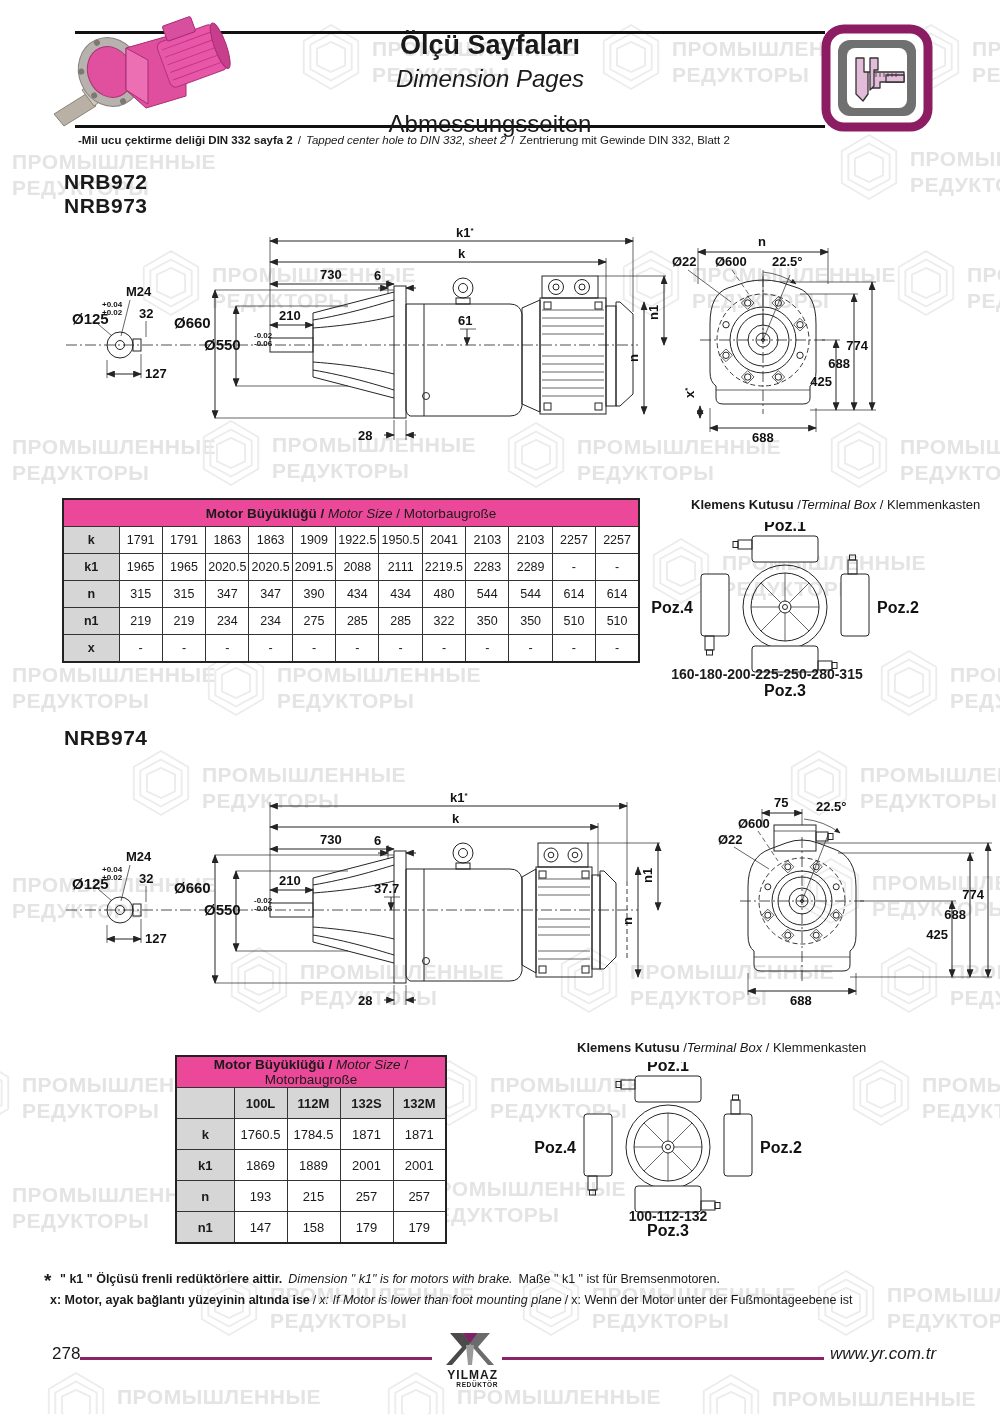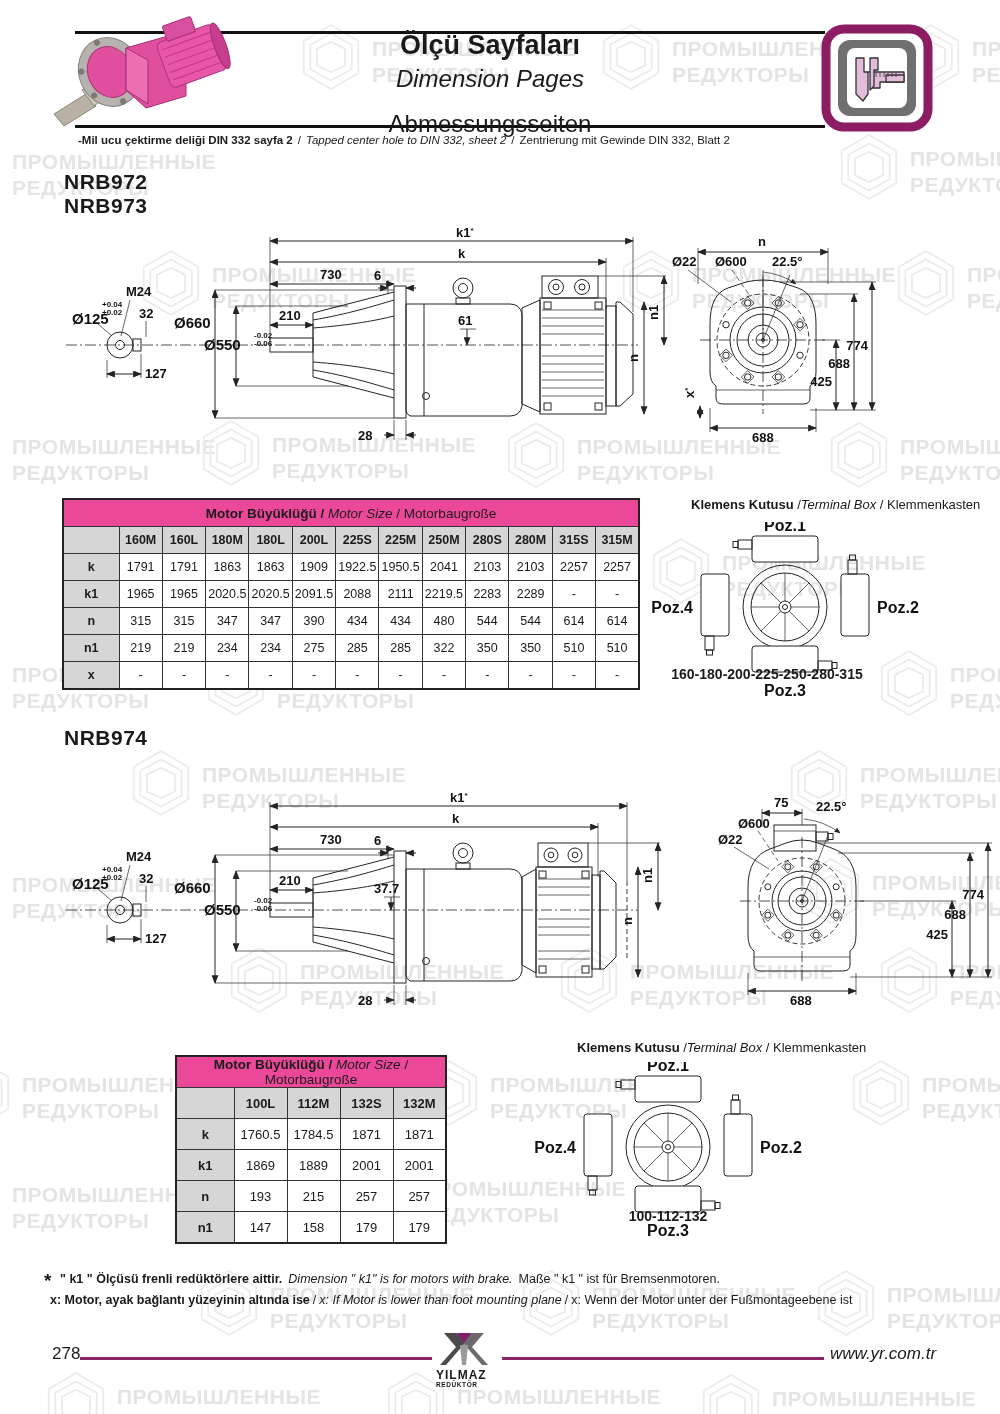--- a/index.html
+++ b/index.html
@@ -45,21 +45,21 @@
   .tb-sizes{position:absolute;font-weight:bold;font-size:14px;text-align:center;}
   .footnotes{position:absolute;left:44px;top:1272px;width:920px;font-size:12.5px;}
   .footnotes .star{position:absolute;left:0;top:-2px;font-size:19px;font-weight:bold;}
   .fn-line{margin-left:16px;margin-bottom:7px;white-space:nowrap;}
   .fn-line .b{font-weight:bold;}
   .fn-line .i{font-style:italic;}
   .fn-line .sp{padding:0 3px;}
   .footer-page{position:absolute;left:52px;top:1344px;font-size:17px;}
   .footer-url{position:absolute;left:830px;top:1344px;font-size:17px;font-style:italic;}
   .frule{position:absolute;top:1357px;height:2.5px;background:#8b2467;}
-  .logo{position:absolute;left:436px;top:1332px;width:62px;text-align:left;}
+  .logo{position:absolute;left:436px;top:1332px;width:62px;text-align:right;}
   .logo .l1{font-size:12px;font-weight:bold;letter-spacing:1px;line-height:11px;}
   .logo .l2{font-size:6.5px;font-weight:bold;letter-spacing:.6px;}
 </style>
 </head>
 <body>
 
 <svg width="0" height="0" style="position:absolute">
   <defs>
     <marker id="ar" viewBox="0 0 10 8" refX="9" refY="4" markerWidth="9" markerHeight="7" orient="auto-start-reverse">
       <path d="M0,0 L10,4 L0,8 Z" fill="#242424" stroke="none"></path>
@@ -688,35 +688,20 @@
     <line class="dim" x1="40" y1="174" x2="40" y2="186" marker-start="url(#ar)" marker-end="url(#ar)"></line>
   </svg>
 
   <table class="dim-table t1" style="left:62px;top:498px;width:578px;">
     <colgroup>
         <col style="width:56px;">
       </colgroup>
     <tbody>
         <tr class="tt">
           <td colspan="13"><span class="b">Motor Büyüklüğü / </span><span class="i">Motor Size</span><span class="n"> / Motorbaugroße</span></td>
-        </tr>
-        <tr>
-          <td class="hl"></td>
-          <td class="hl">160M</td>
-          <td class="hl">160L</td>
-          <td class="hl">180M</td>
-          <td class="hl">180L</td>
-          <td class="hl">200L</td>
-          <td class="hl">225S</td>
-          <td class="hl">225M</td>
-          <td class="hl">250M</td>
-          <td class="hl">280S</td>
-          <td class="hl">280M</td>
-          <td class="hl">315S</td>
-          <td class="hl">315M</td>
         </tr>
         <tr>
           <td class="hl">k</td>
           <td>1791</td>
           <td>1791</td>
           <td>1863</td>
           <td>1863</td>
           <td>1909</td>
           <td>1922.5</td>
           <td>1950.5</td>

